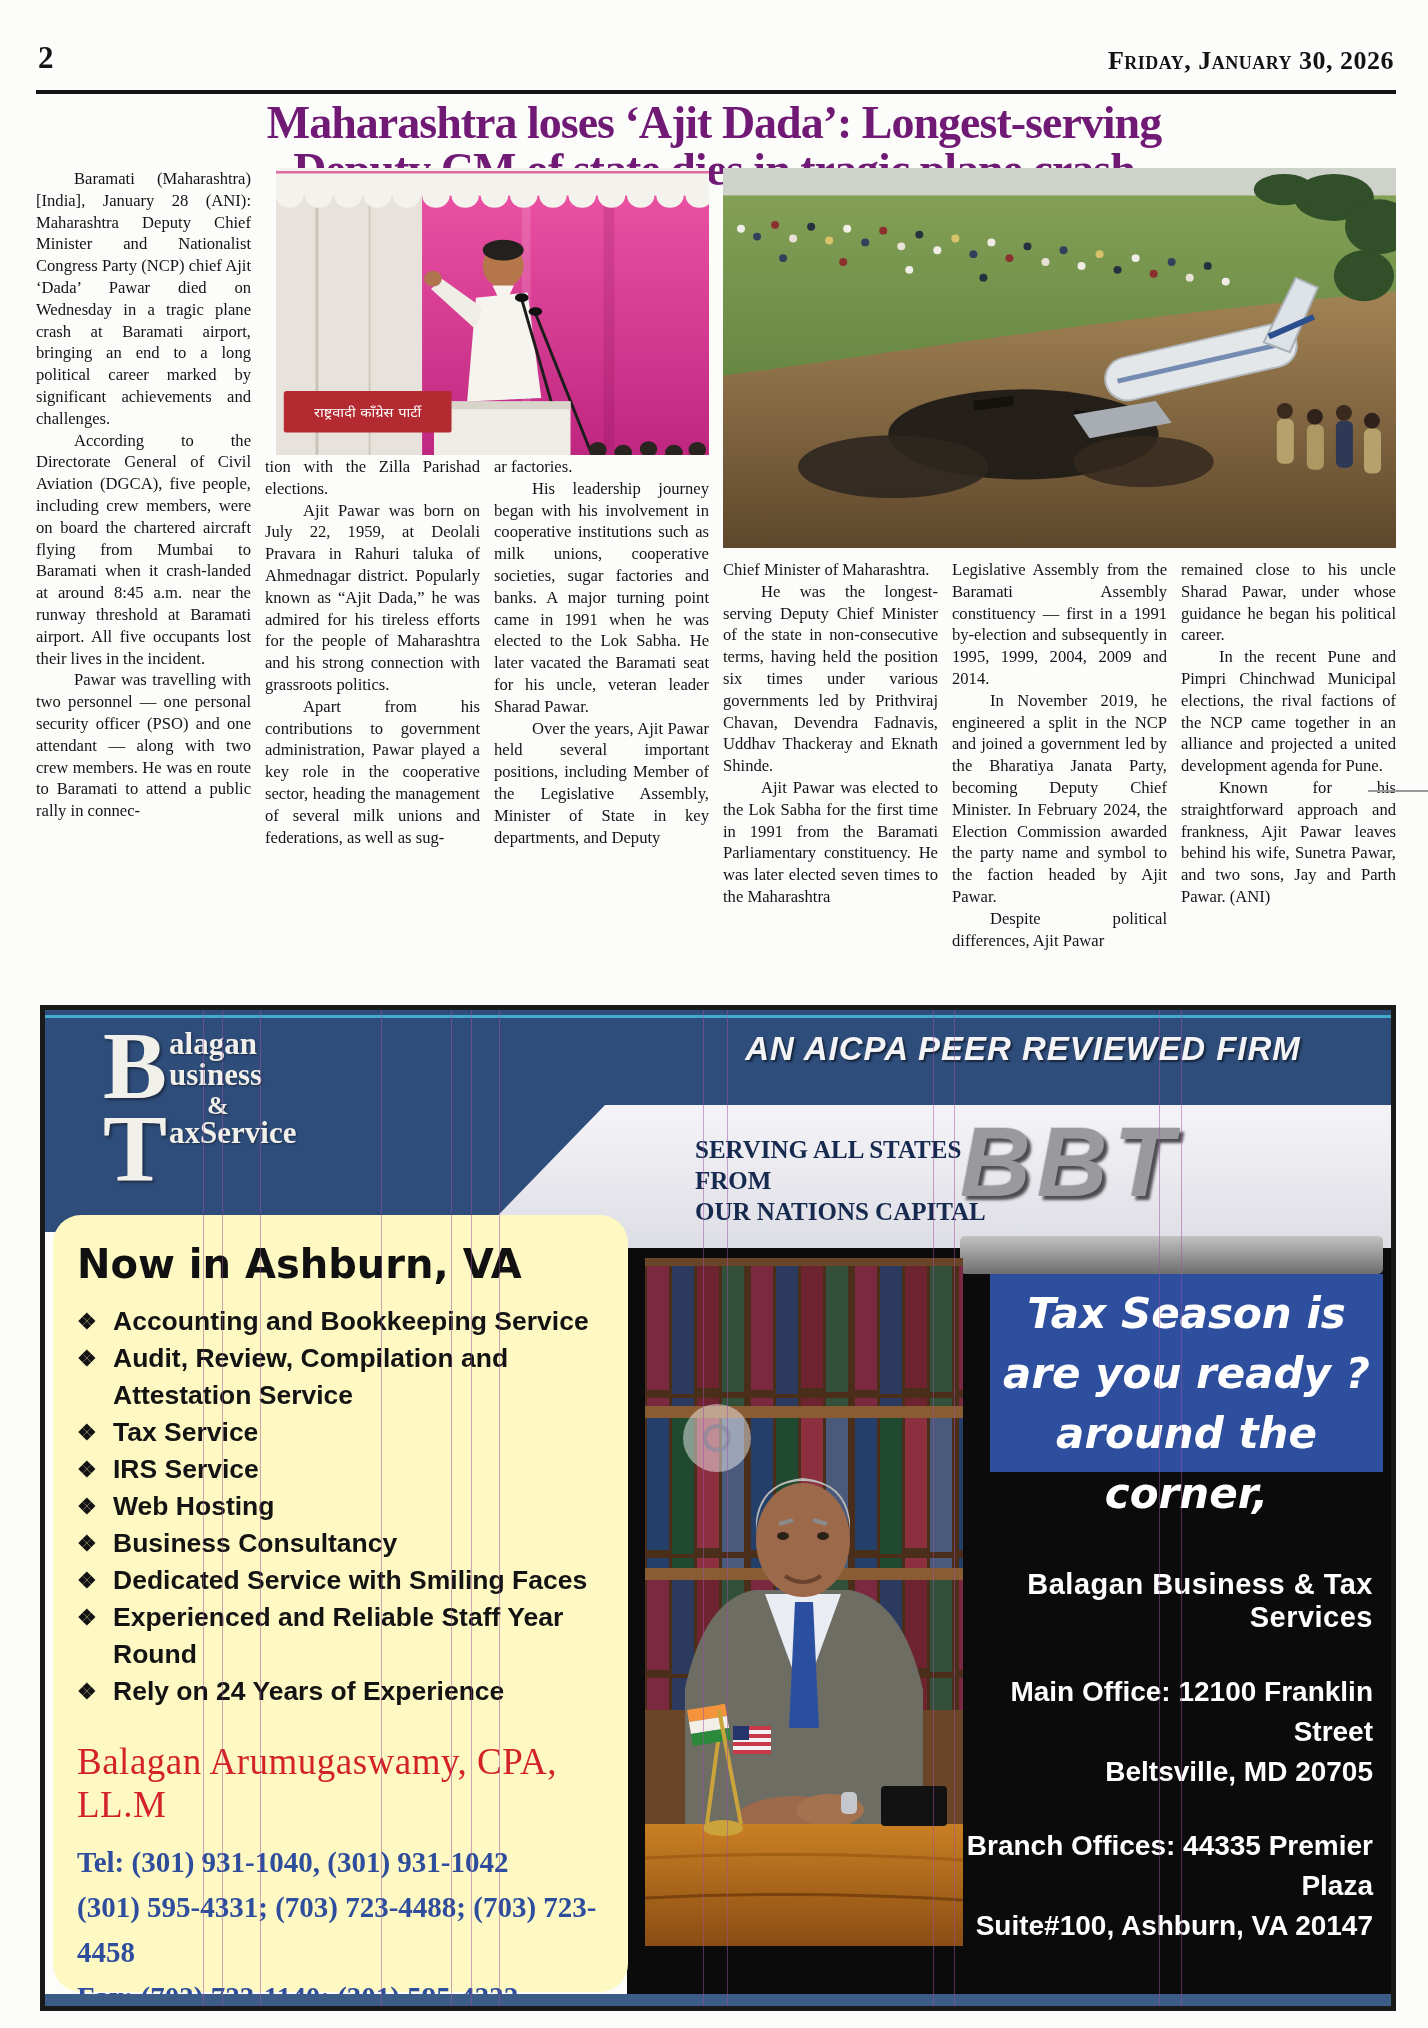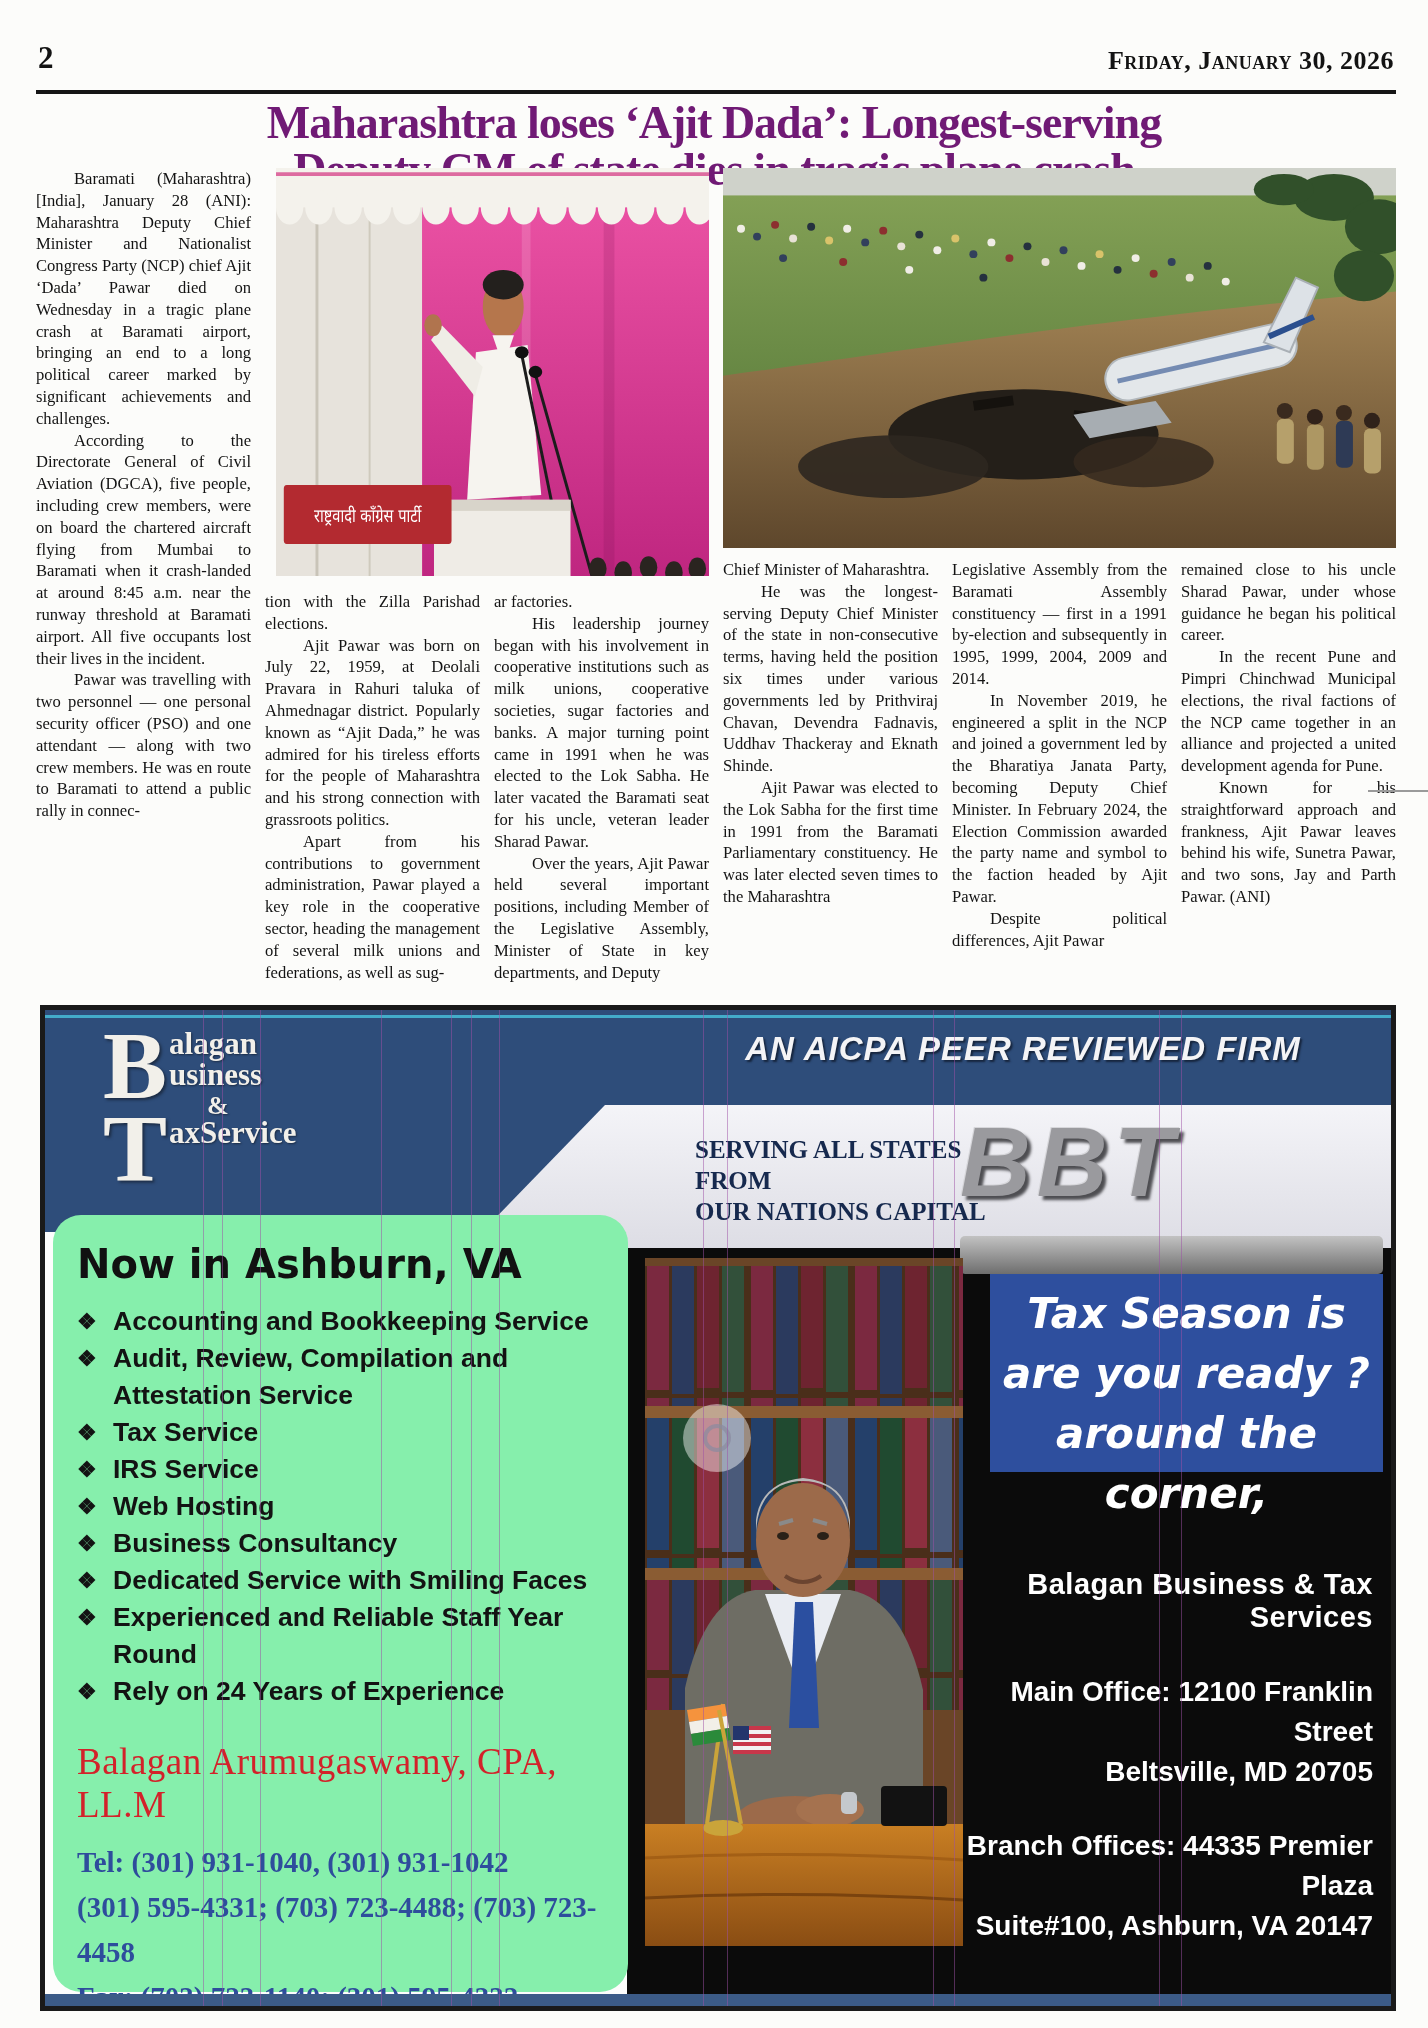--- a/index.html
+++ b/index.html
@@ -22,21 +22,21 @@
   
   .article { position:absolute; left:36px; top:168px; width:1360px; height:834px;
     display:flex; gap:14px; overflow:hidden; }
   .txtcol { width:215px; font-size:16.6px; line-height:21.8px; text-align:justify; }
   .txtcol p { margin:0; }
   .txtcol p.indent { text-indent:38px; }
   .colgroup2 { width:444px; }
   .colgroup3 { width:673px; }
   .grouptext { display:flex; gap:14px; }
   figure { margin:0; }
-  .photo1 { width:444px; height:408px; margin-bottom:15px;padding-left:11px; }
+  .photo1 { width:444px; height:287px; margin-bottom:1px;padding-left:11px; }
   .photo2 { width:673px; height:380px; margin-bottom:11px; }
   .photo1 svg, .photo2 svg { display:block; width:100%; height:100%; }
   .stray-rule { position:absolute; top:790px; left:1368px; width:60px; height:2px; background:#9a9a9a; }
 
   
   .ad { position:absolute; left:40px; top:1005px; width:1356px; height:1006px;
     border:5px solid #1a1a1a; background:#fdfdfc; overflow:hidden; }
   .ad-navy-band { position:absolute; left:0; top:0; right:0; height:95px; background:#2e4d7a; }
   .ad-cyan-line { position:absolute; left:0; right:0; top:5px; height:3px; background:#46b7d3; opacity:.9; }
   .ad-navy-left { position:absolute; left:0; top:0; width:610px; height:222px; background:#2e4d7a; }
@@ -61,21 +61,21 @@
   .portrait { position:absolute; left:600px; top:248px; width:318px; height:688px; }
   .portrait svg { display:block; width:100%; height:100%; }
   .offices { position:absolute; left:900px; right:18px; top:558px; color:#fff; text-align:right;
     font-family:"Liberation Sans", sans-serif; font-weight:bold; }
   .offices .o-title { font-size:29px; margin-bottom:38px; letter-spacing:.5px; }
   .offices .o-line { font-size:28px; line-height:40px; }
   .offices .o-gap { margin-top:34px; }
   .ad-bottom-strip { position:absolute; left:0; right:0; bottom:0; height:12px; background:#3c5b87; }
 
   .yellow-panel { position:absolute; left:8px; top:205px; width:575px; bottom:14px;
-    background:#86efac; border-radius:28px; padding:26px 18px 18px 24px; }
+    background:#fef9c3; border-radius:28px; padding:26px 18px 18px 24px; }
   .now-in { font-family:"DejaVu Sans", sans-serif; font-size:40px; font-weight:bold;
     color:#111; letter-spacing:0; }
   .svc-list { list-style:none; margin:16px 0 0 0; padding:0;
     font-family:"Liberation Sans", sans-serif; font-weight:bold; font-size:26.5px; }
   .svc-list li { display:flex; line-height:37px; }
   .svc-list .blt { width:36px; flex:0 0 36px; font-size:22px; }
   .cpa-name { margin-top:30px; font-size:37px; color:#d3222a; letter-spacing:.5px; }
   .contact { margin-top:14px; color:#2e4d9c; font-size:29px; font-weight:bold; }
   .contact div { line-height:45px; }
 

